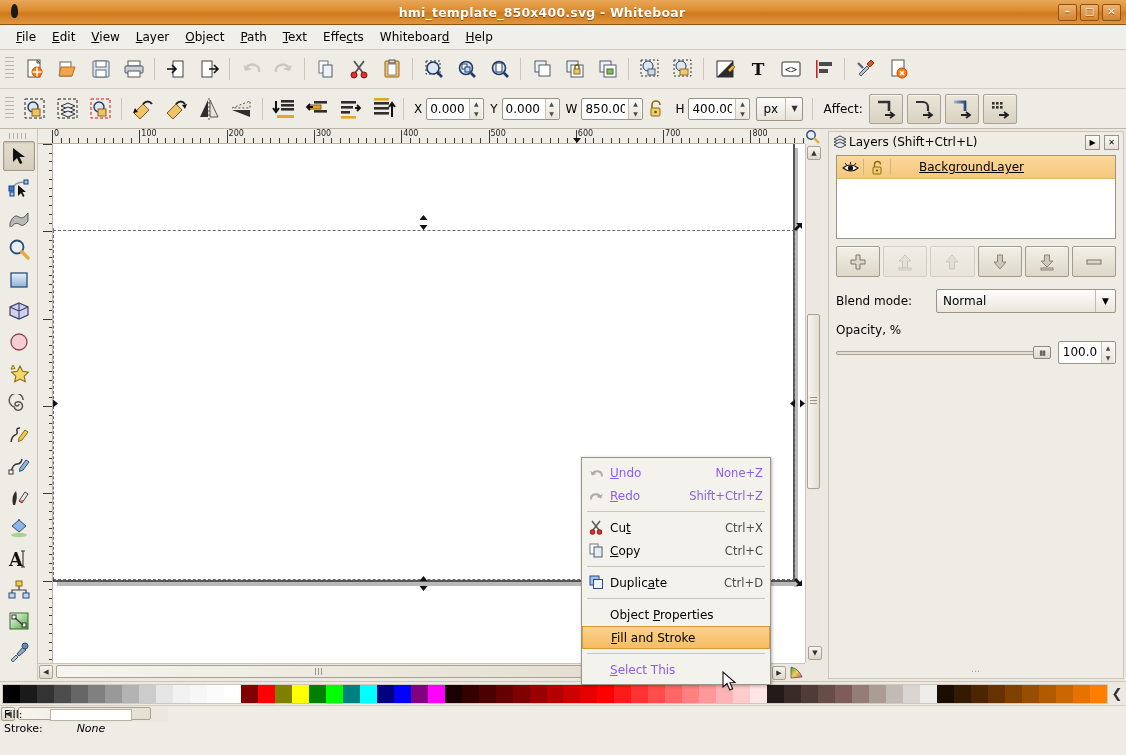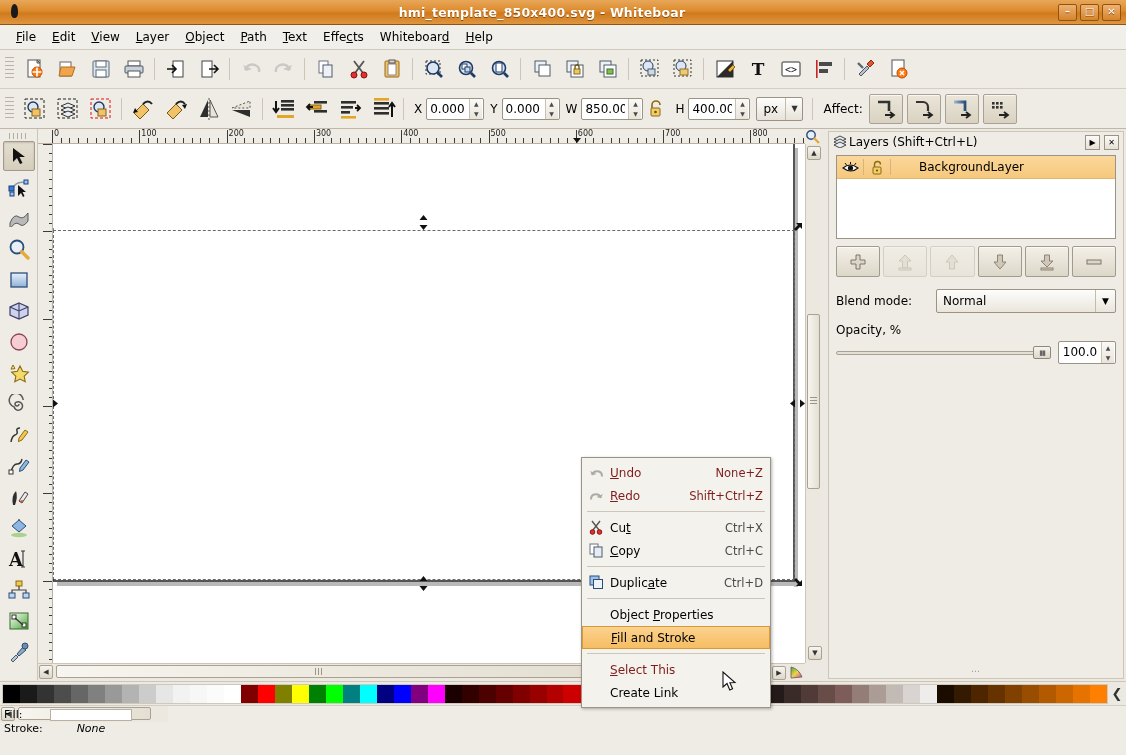--- a/index.html
+++ b/index.html
@@ -206,20 +206,21 @@
     background:linear-gradient(to bottom,#fbfaf7,#e6e1d6);
     display:flex;align-items:center;justify-content:center;font-size:8px;
   }
   .layerlist{
     margin:3px 7px 0 7px;height:84px;background:#fff;border:1px solid #9a9386;
   }
   .layerrow{
     height:23px;display:flex;align-items:center;
     background:linear-gradient(to bottom,#fbd79a,#f6c87d);
     border-bottom:1px solid #e0b86f;
+    text-decoration:underline;
   }
   .layerrow .cell{width:26px;display:flex;align-items:center;justify-content:center;}
   .layerrow .vsep{width:1px;height:16px;background:#d6b47c;}
   .layername{margin-left:28px;font-size:12px;}
   .layerbtns{display:flex;margin:7px 7px 0 7px;gap:3px;}
   .lbtn{
     flex:1;height:31px;border:1px solid #a29a8b;border-radius:2px;
     background:linear-gradient(to bottom,#f3f0e8,#ddd7c9);
     box-shadow:inset 0 1px 0 rgba(255,255,255,.8);
     display:flex;align-items:center;justify-content:center;
@@ -287,21 +288,21 @@
     background:#f4f2ec;border:1px solid #9b9484;
     box-shadow:1px 1px 3px rgba(0,0,0,.3);
     padding:3px 0; z-index:50;
   }
   .ctxitem{
     height:23px;display:flex;align-items:center;padding:0 7px 0 4px;font-size:12px;
   }
   .ctxitem .ci{width:20px;display:flex;align-items:center;justify-content:center;}
   .ctxitem .cl{flex:1;padding-left:4px;}
   .ctxitem .ck{color:#4a4a4a;font-size:11.5px;}
-  .ctxitem.dim .cl,.ctxitem.dim .ck{color:#7f1d1d;}
+  .ctxitem.dim .cl,.ctxitem.dim .ck{color:#8b5cf6;}
   .ctxitem.sel{
     background:linear-gradient(to bottom,#fbd28e,#f6bd63);
     border:1px solid #d79a36;
   }
   .ctxsep{height:1px;background:#cdc6b8;margin:4px 5px;}
   .cursor-arrow{position:absolute;left:722px;top:671px;z-index:60;}
   u{text-decoration:underline;}
 </style>
 </head>
 <body>
@@ -1344,24 +1345,19 @@
   </div>
 
   <div class="ctxsep"></div>
 
   <div class="ctxitem dim">
     <span class="ci"></span>
     <span class="cl"><u>S</u>elect This</span>
     <span class="ck"></span>
   </div>
 
-  <div class="ctxitem">
-    <span class="ci"></span>
-    <span class="cl">Create Link</span>
-    <span class="ck"></span>
-  </div>
 </div>
 
 <div class="cursor-arrow">
   <svg width="16" height="22" viewBox="0 0 16 22">
       <path d="M1 1 L1 16 L5 12.5 L7.8 19 L10.6 17.8 L7.9 11.8 L13 11.5 z" fill="#fff" stroke="#111" stroke-width="1.1"></path>
     </svg>
 </div>
 
 </body></html>

